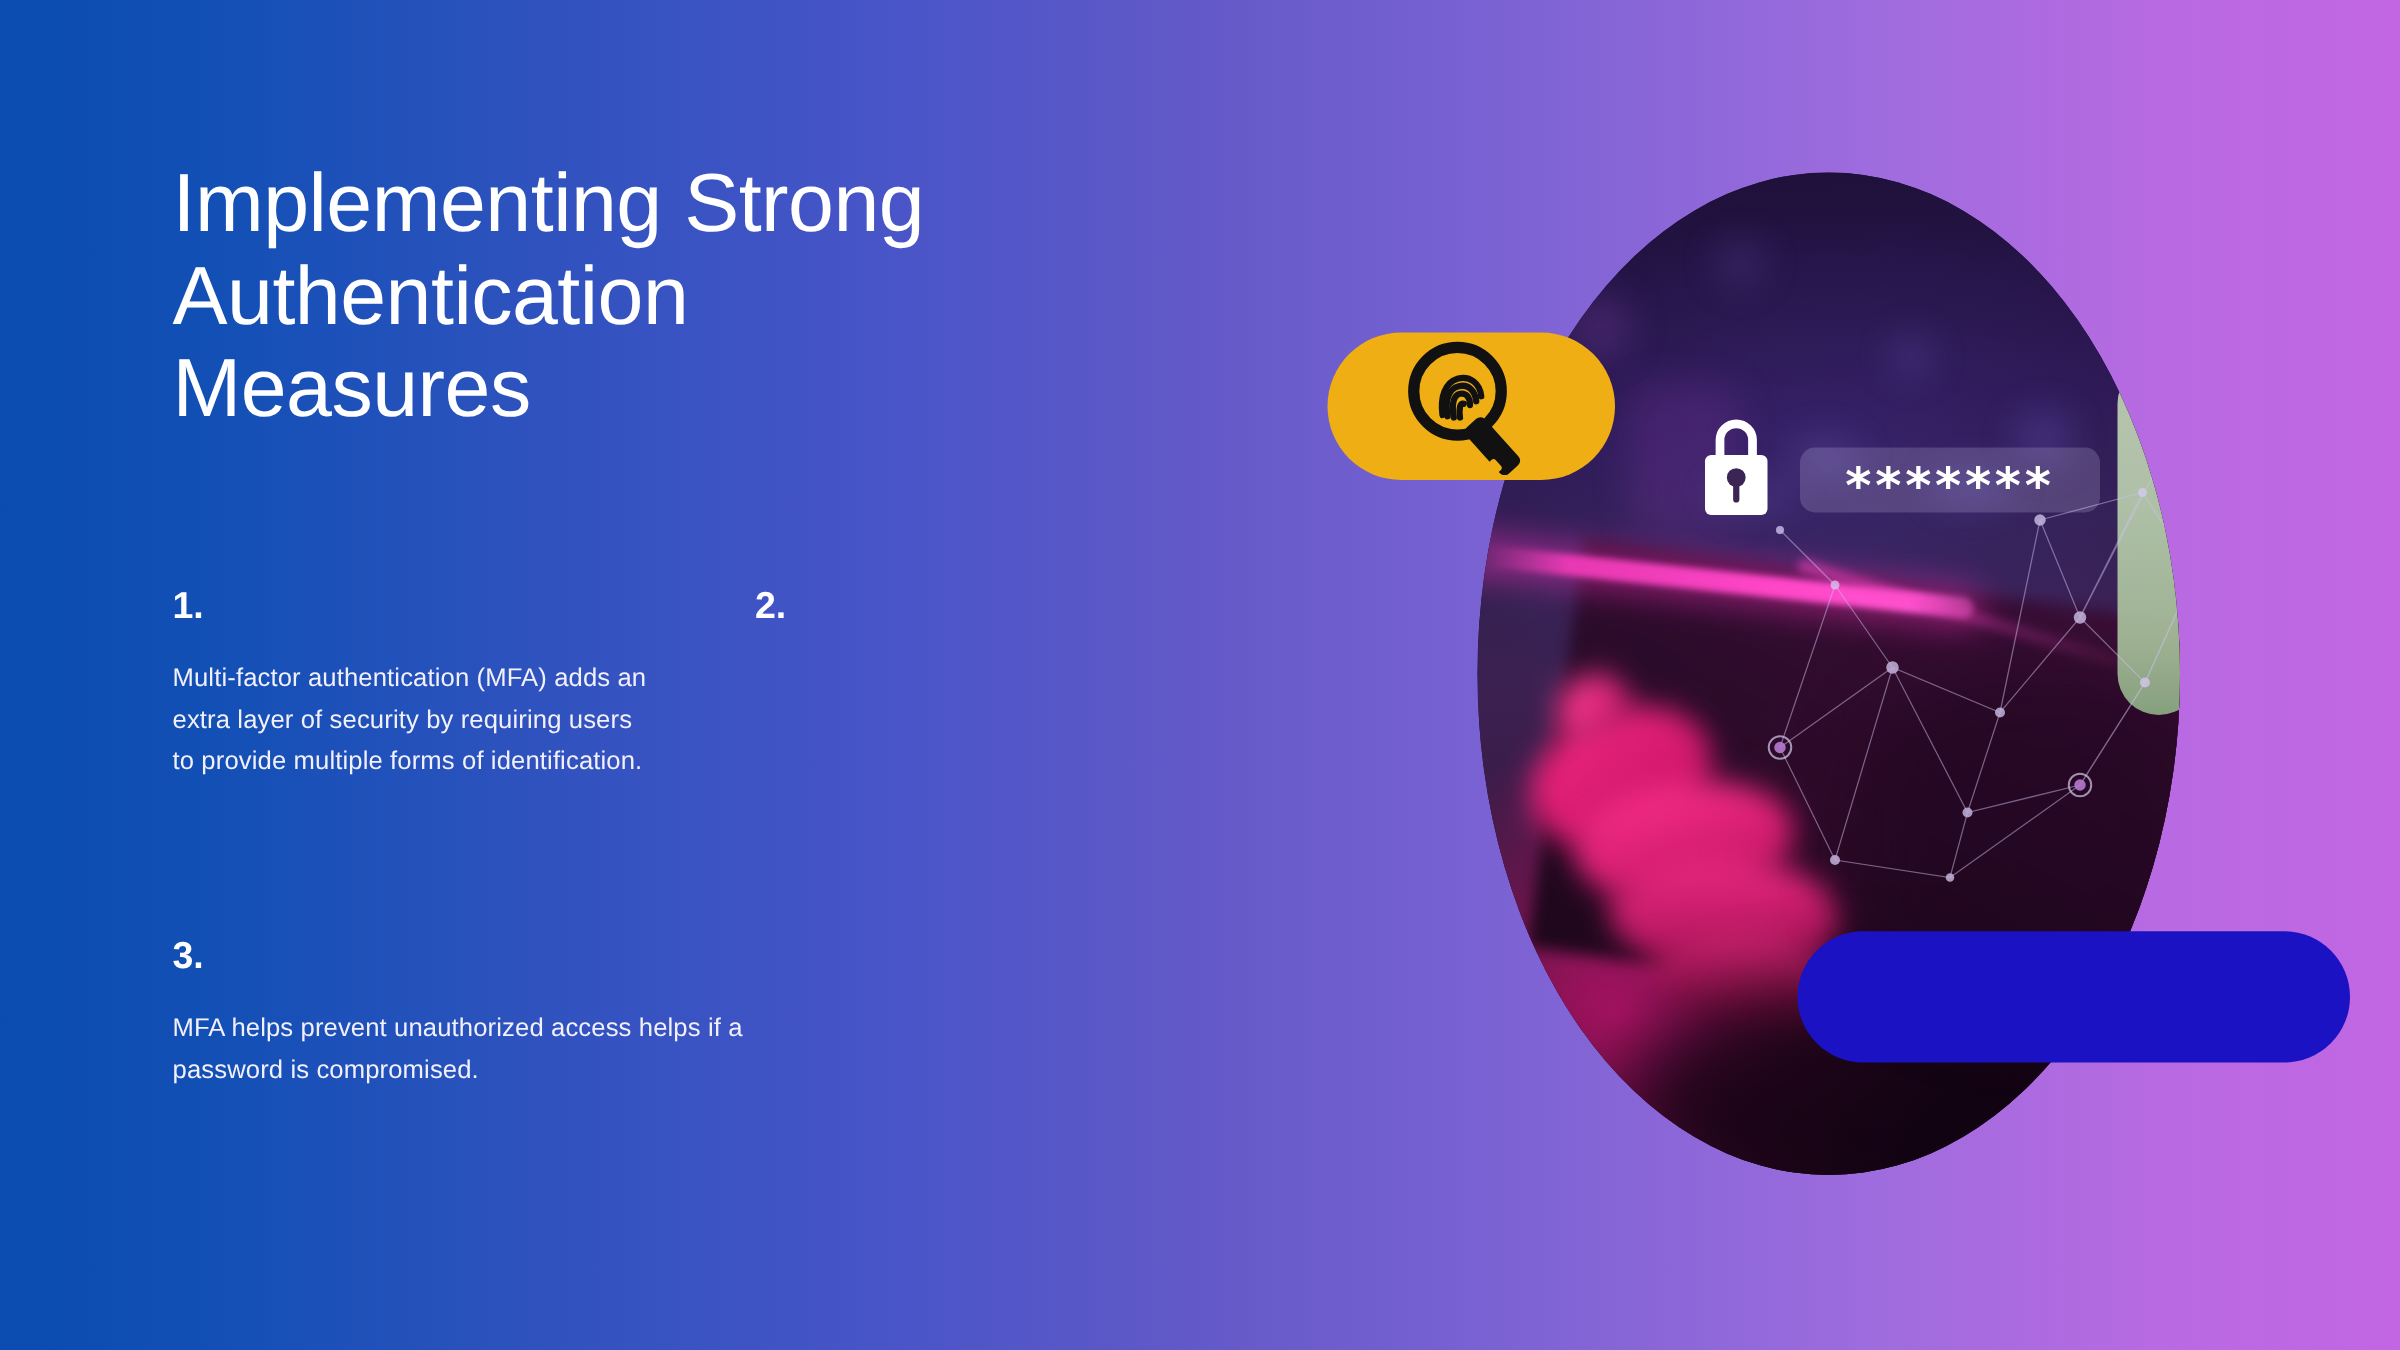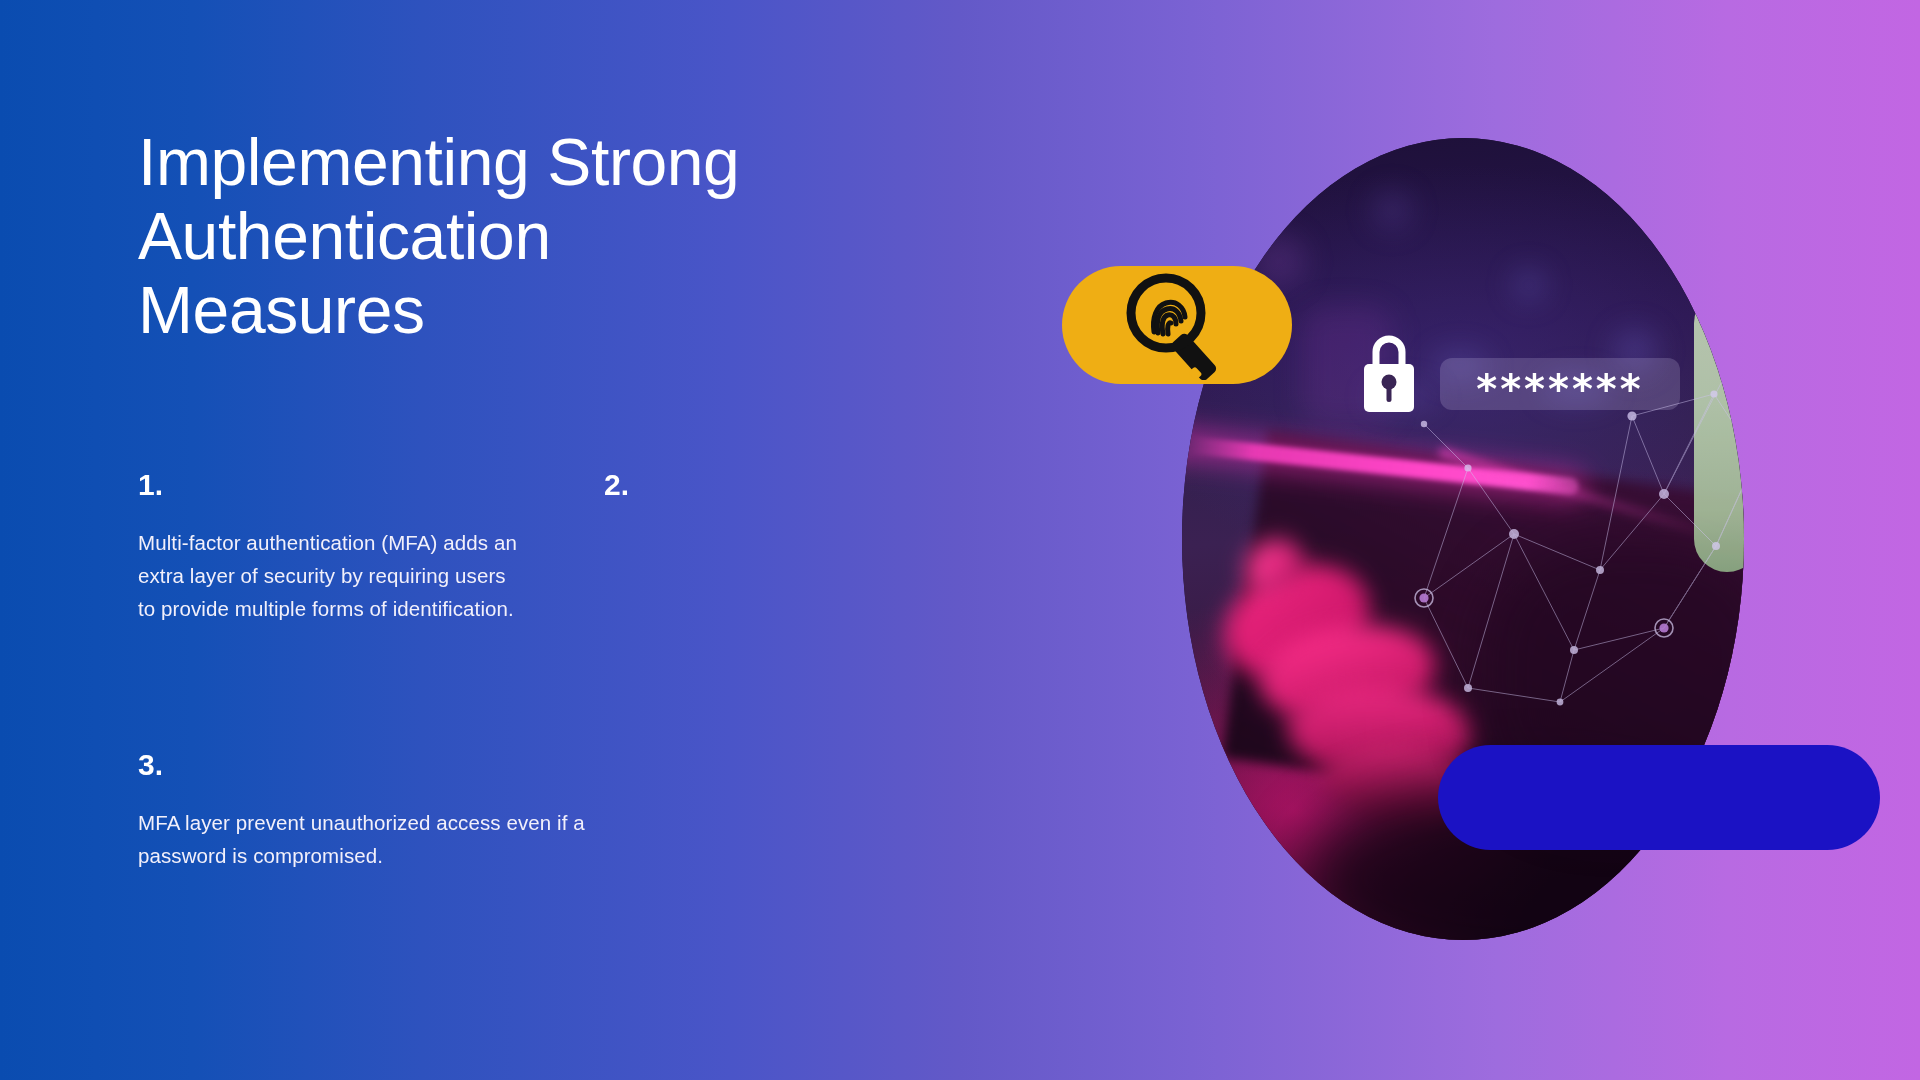--- a/index.html
+++ b/index.html
@@ -290,21 +290,21 @@
 
         <div class="item col-2">
           <div class="item-num">2.</div>
         </div>
 
       </div>
 
       <div class="items-row row-2">
         <div class="item col-1 wide">
           <div class="item-num">3.</div>
-          <div class="item-text">MFA layer prevent unauthorized access even if a password is compromised.</div>
+          <div class="item-text">MFA helps prevent unauthorized access helps if a password is compromised.</div>
         </div>
       </div>
 
     </div>
   </div>
 
   <div class="visual">
 
     <div class="photo-oval">
       <div class="photo-base"></div>

